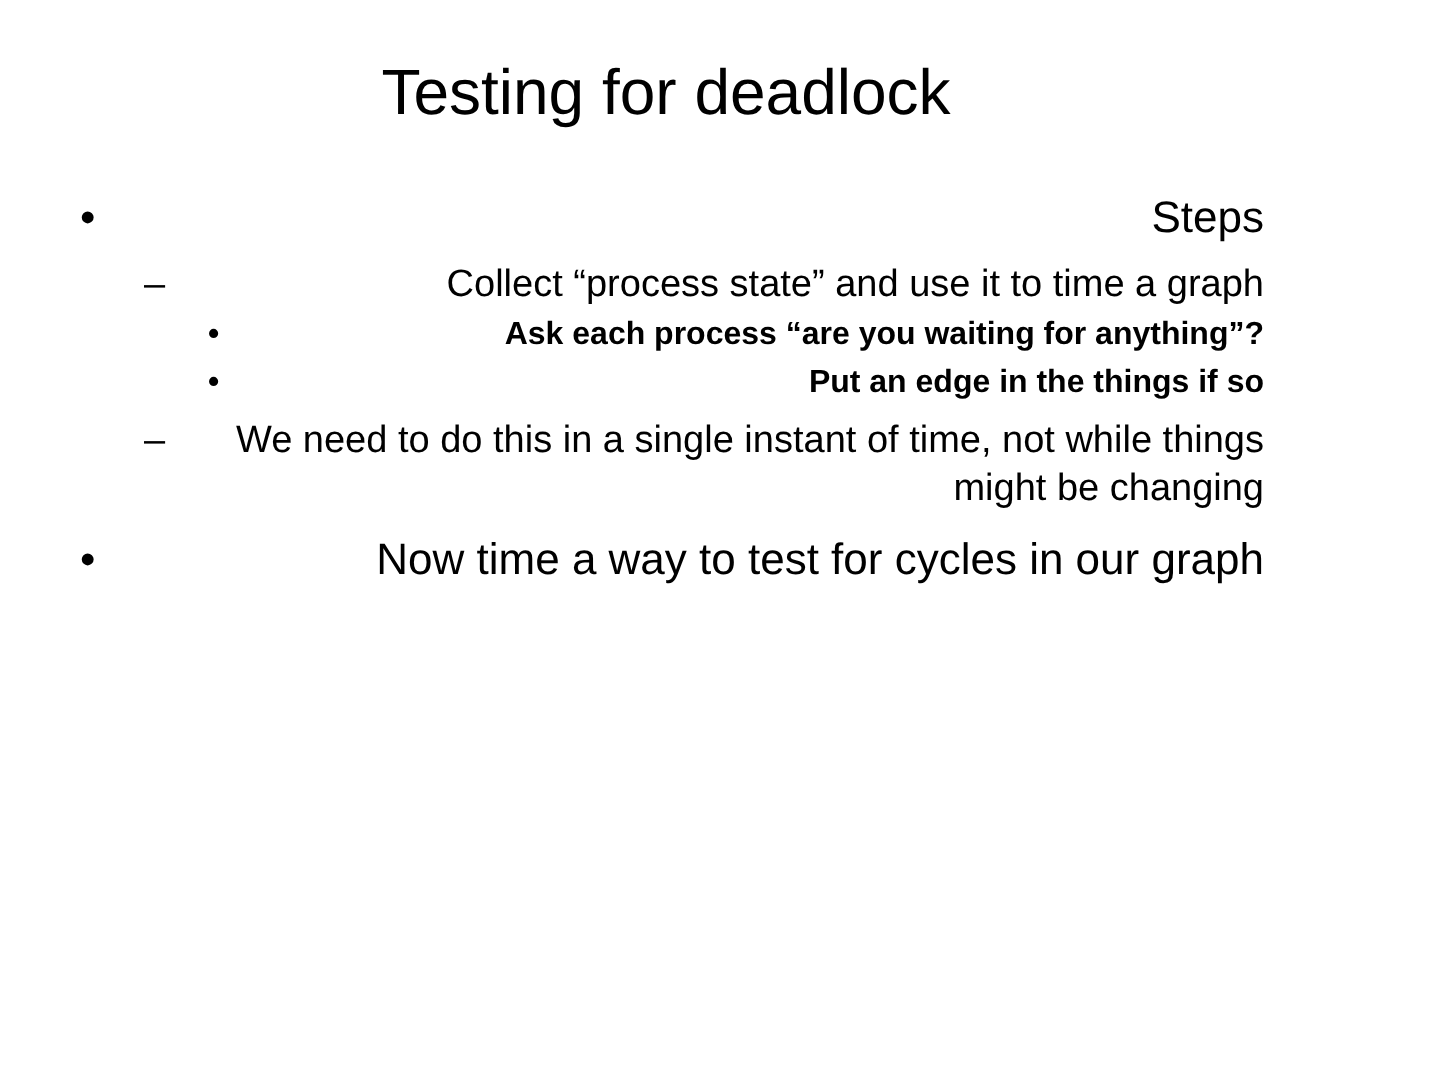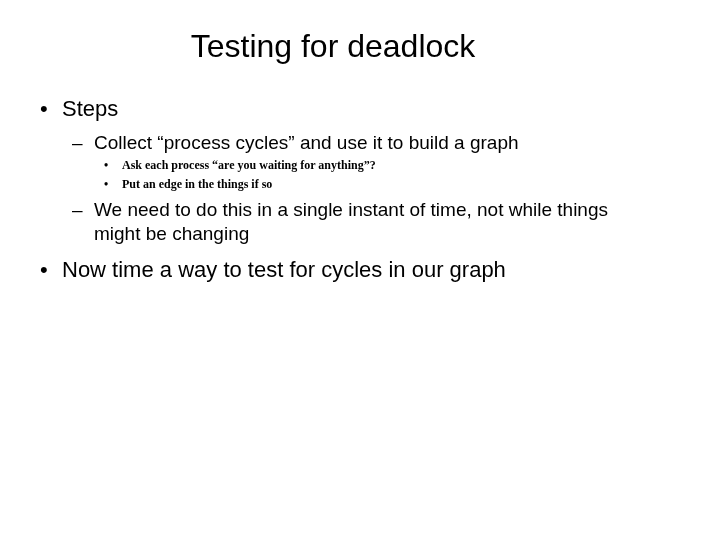--- a/index.html
+++ b/index.html
@@ -28,20 +28,21 @@
     padding-left: 34px;
     padding-right: 34px;
   }
   ul {
     list-style: none;
     margin: 0;
     padding: 0;
   }
   li {
     position: relative;
+    text-align: right;
   }
   
   .lvl1 > li {
     font-size: 22px;
     padding-left: 28px;
     margin-bottom: 10px;
     line-height: 1.25;
   }
   .lvl1 > li::before {
     content: "•";
@@ -64,48 +65,47 @@
     content: "–";
     position: absolute;
     left: 4px;
     top: 0;
   }
   
   .lvl3 {
     margin-top: 4px;
   }
   .lvl3 > li {
-    font-size: 12px;
+    font-size: 16px;
     font-weight: bold;
     padding-left: 22px;
     margin-left: 6px;
     margin-bottom: 3px;
     line-height: 1.3;
-    font-family: Liberation Serif, serif;
   }
   .lvl3 > li::before {
     content: "•";
     position: absolute;
     left: 4px;
     top: 0;
     font-weight: bold;
   }
 </style>
 </head>
 <body>
 
 <div class="slide">
   <div class="title">Testing for deadlock</div>
   <div class="body">
     <ul class="lvl1">
       <li>
         <span>Steps</span>
         <ul class="lvl2">
           <li>
-            <span>Collect “process cycles” and use it to build a graph</span>
+            <span>Collect “process state” and use it to time a graph</span>
             <ul class="lvl3">
               <li>
                 <span>Ask each process “are you waiting for anything”?</span>
               </li>
               <li>
                 <span>Put an edge in the things if so</span>
               </li>
             </ul>
           </li>
           <li>

